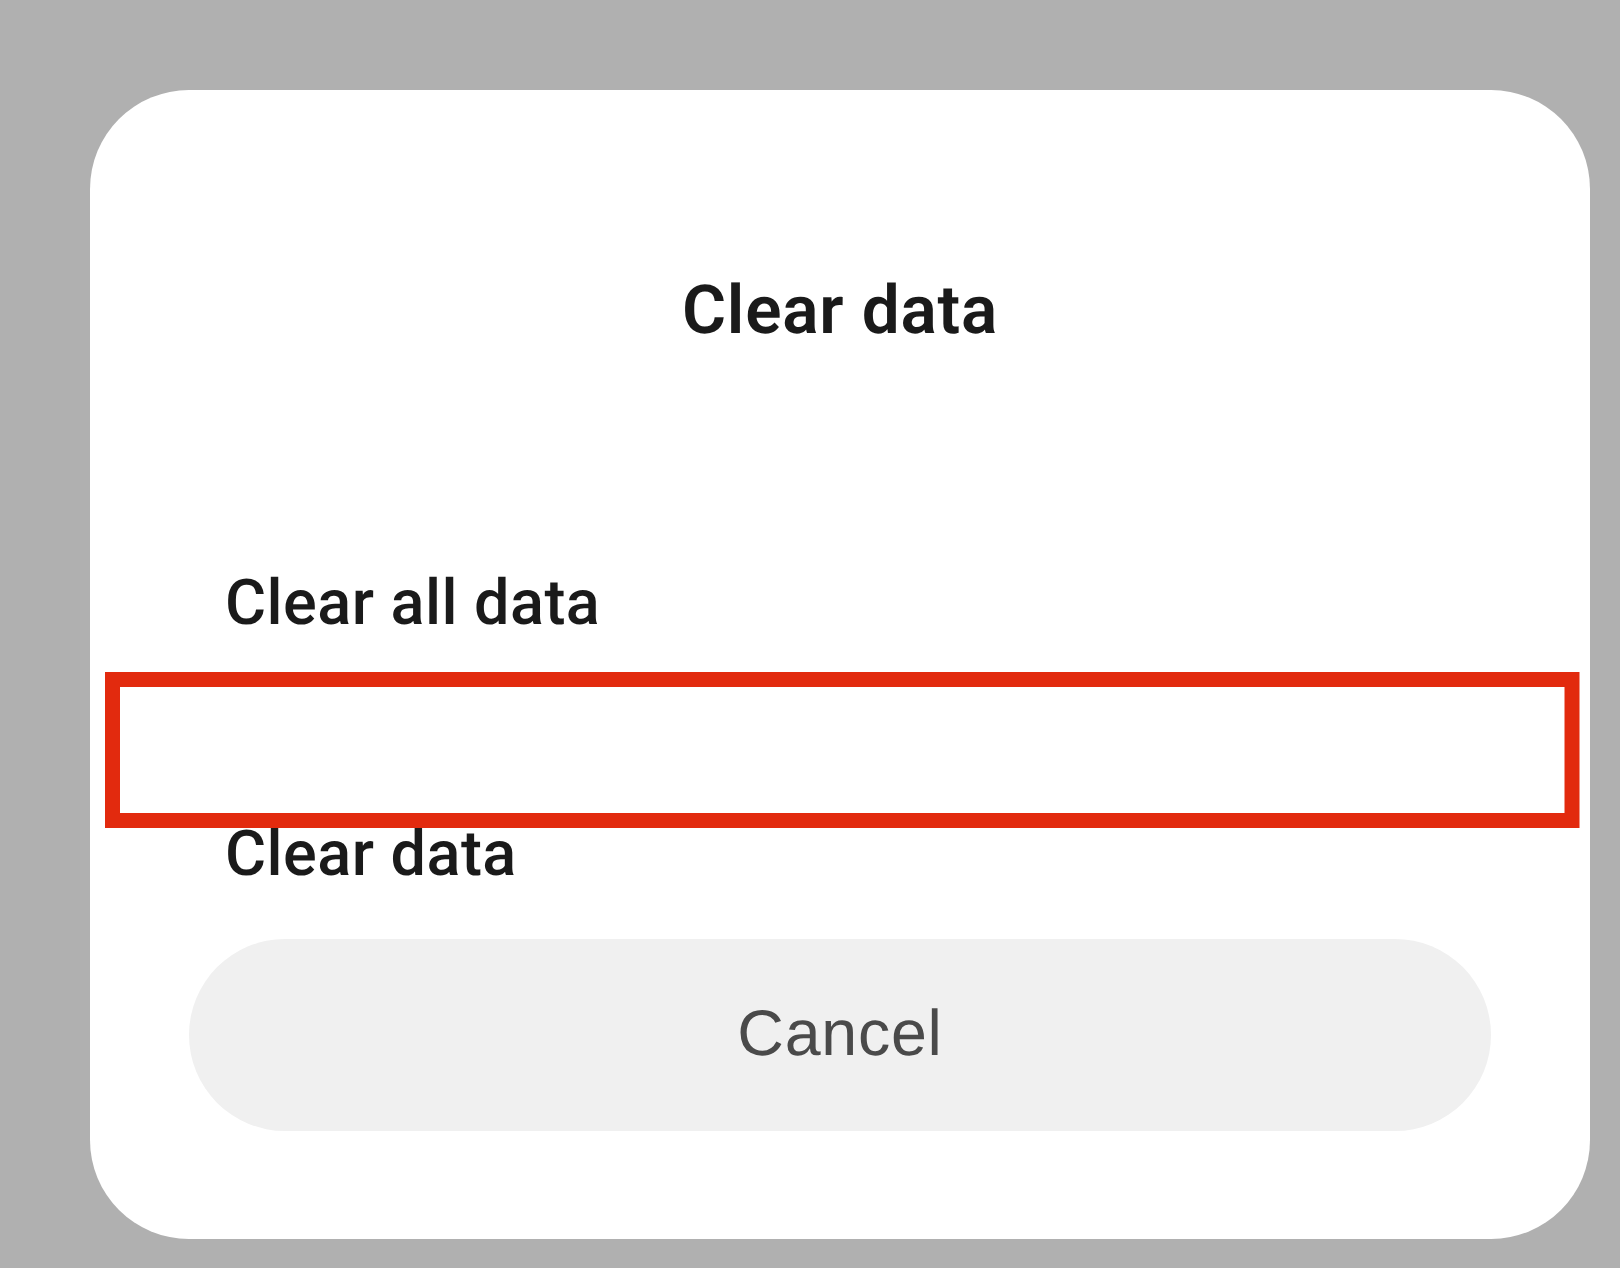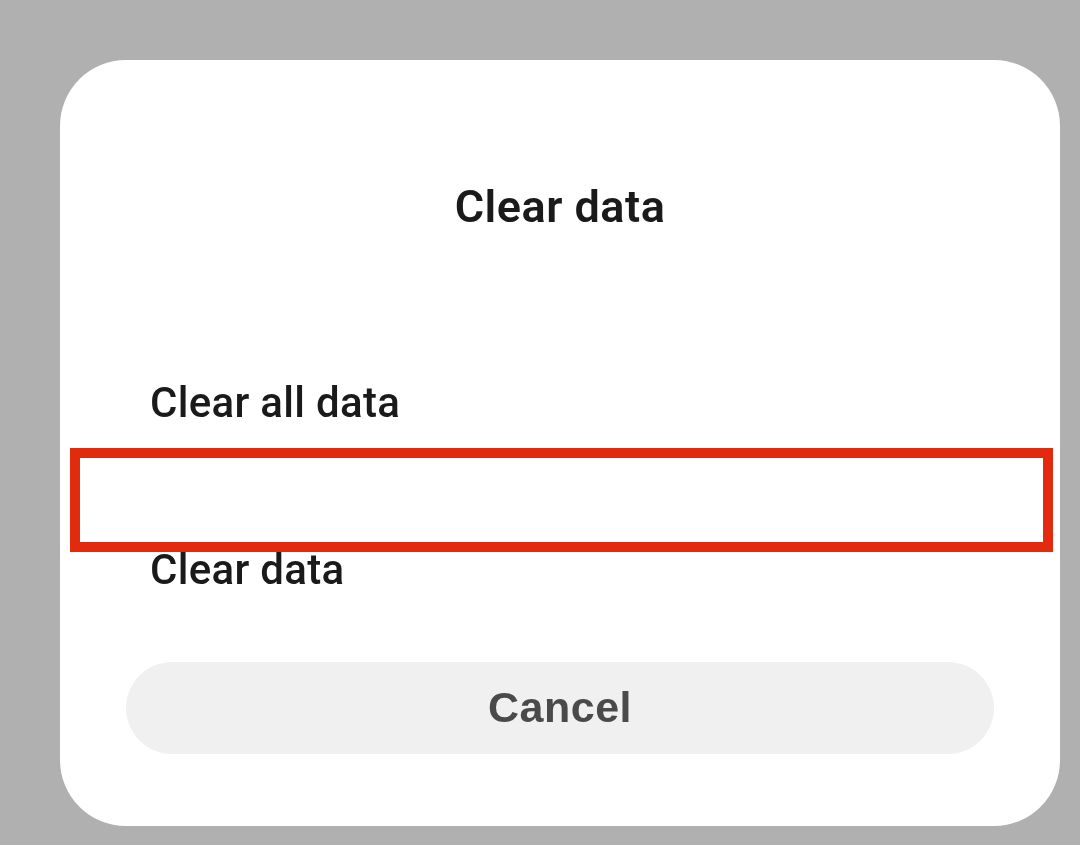--- a/index.html
+++ b/index.html
@@ -62,26 +62,26 @@
     .footer {
       position: absolute;
       bottom: 52px;
       left: 0;
       right: 0;
       display: flex;
       justify-content: center;
     }
     .cancel-button {
       width: 868px;
-      height: 92px;
+      height: 128px;
       background: #f0f0f0;
       border: none;
       border-radius: 64px;
       font-size: 43px;
-      font-weight: 700;
+      font-weight: 400;
       color: #4a4a4a;
       letter-spacing: 0.5px;
       cursor: pointer;
     }
   </style>
 </head>
 <body>
 
 <div class="dialog">
   <div class="dialog-title">Clear data</div>

